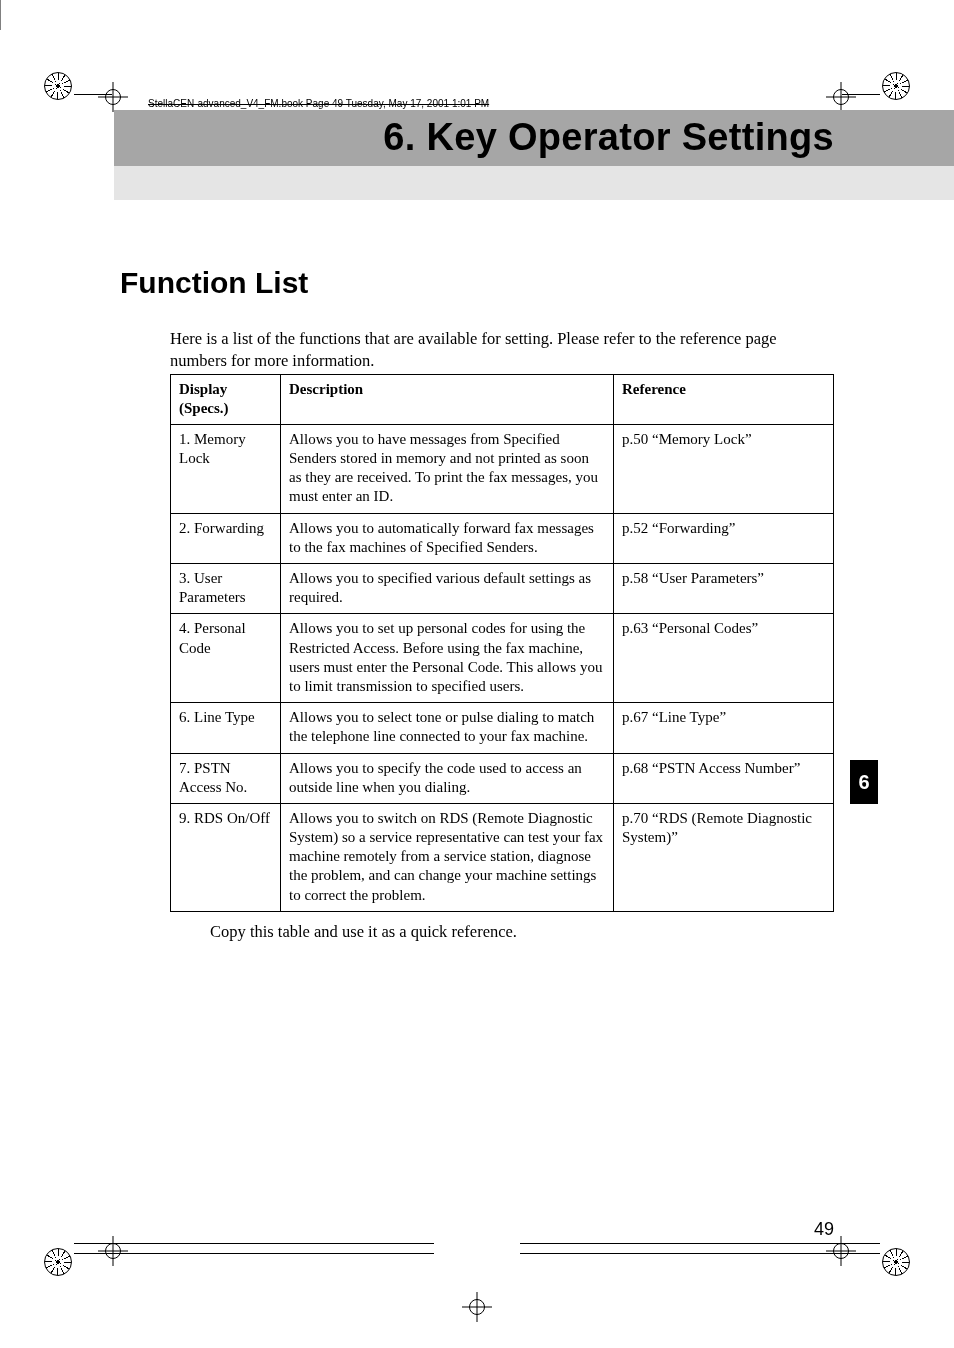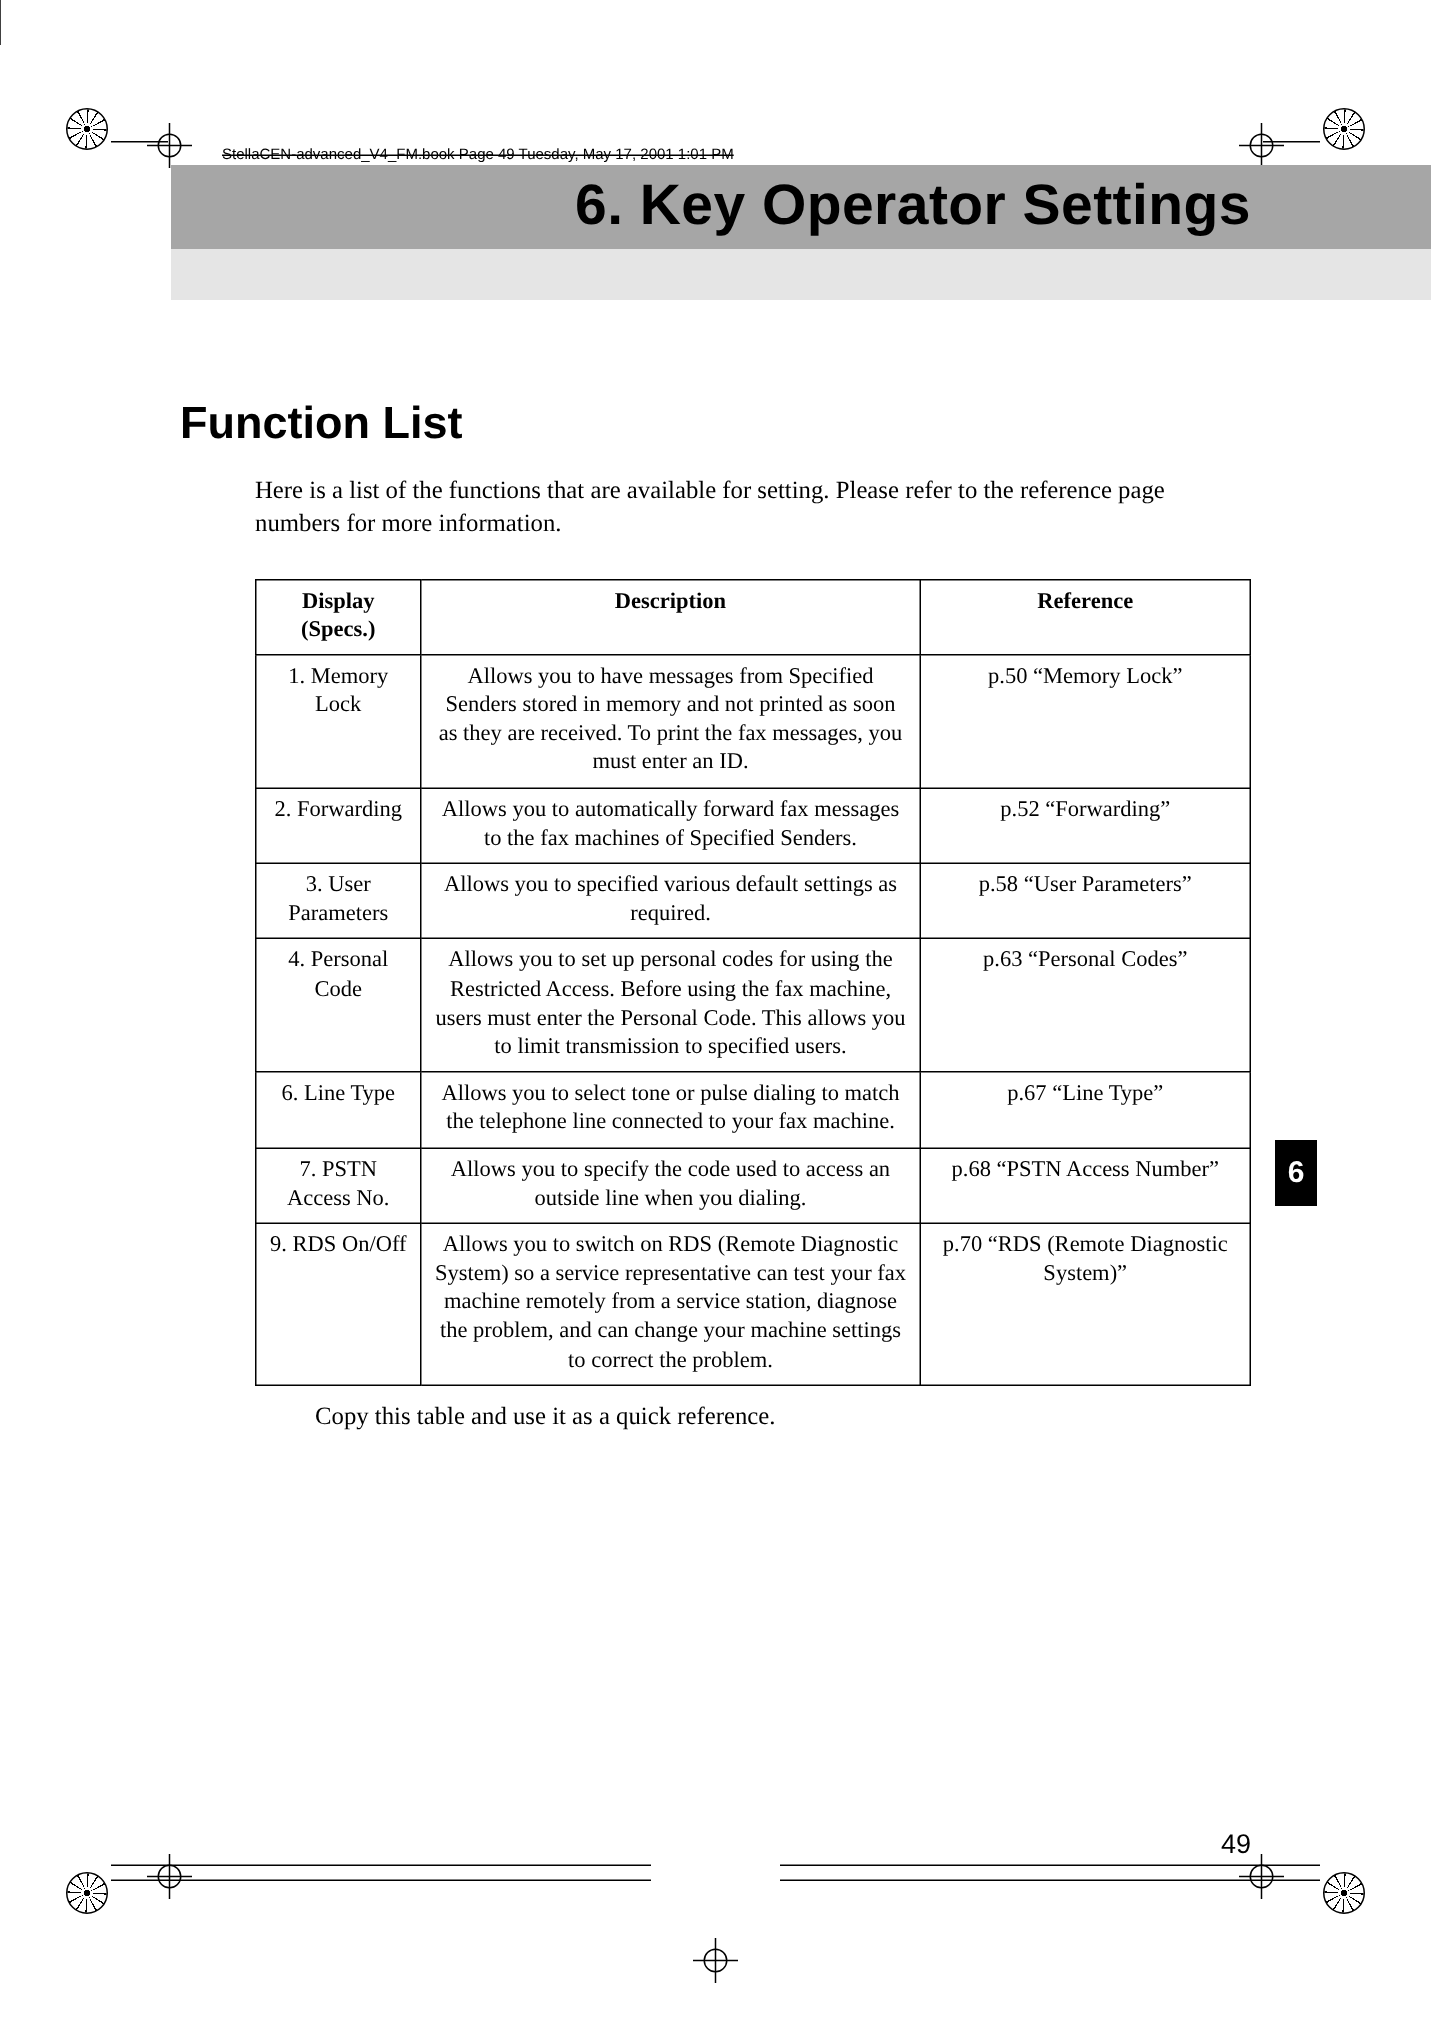--- a/index.html
+++ b/index.html
@@ -131,38 +131,38 @@
   .body {
     padding-left: 50px;
     padding-right: 0;
   }
 
   h2.section {
     font-family: "Century Gothic", "Futura", Arial, sans-serif;
     font-weight: bold;
     font-size: 30px;
     margin-left: -50px;
-    margin-bottom: 16px;
+    margin-bottom: 28px;
   }
 
   p.lead {
     font-size: 16.5px;
     line-height: 1.32;
-    margin-bottom: 26px;
+    margin-bottom: 2px;
   }
 
   table.func {
     border-collapse: collapse;
     width: 100%;
     font-size: 15px;
   }
   table.func th, table.func td {
     border: 1px solid #000;
     padding: 5px 8px 6px 8px;
-    text-align: center;
+    text-align: left;
     vertical-align: top;
     line-height: 1.28;
   }
   table.func th {
     font-weight: bold;
   }
   table.func col.c1 { width: 110px; }
   table.func col.c2 { width: auto; }
   table.func col.c3 { width: 220px; }
 

